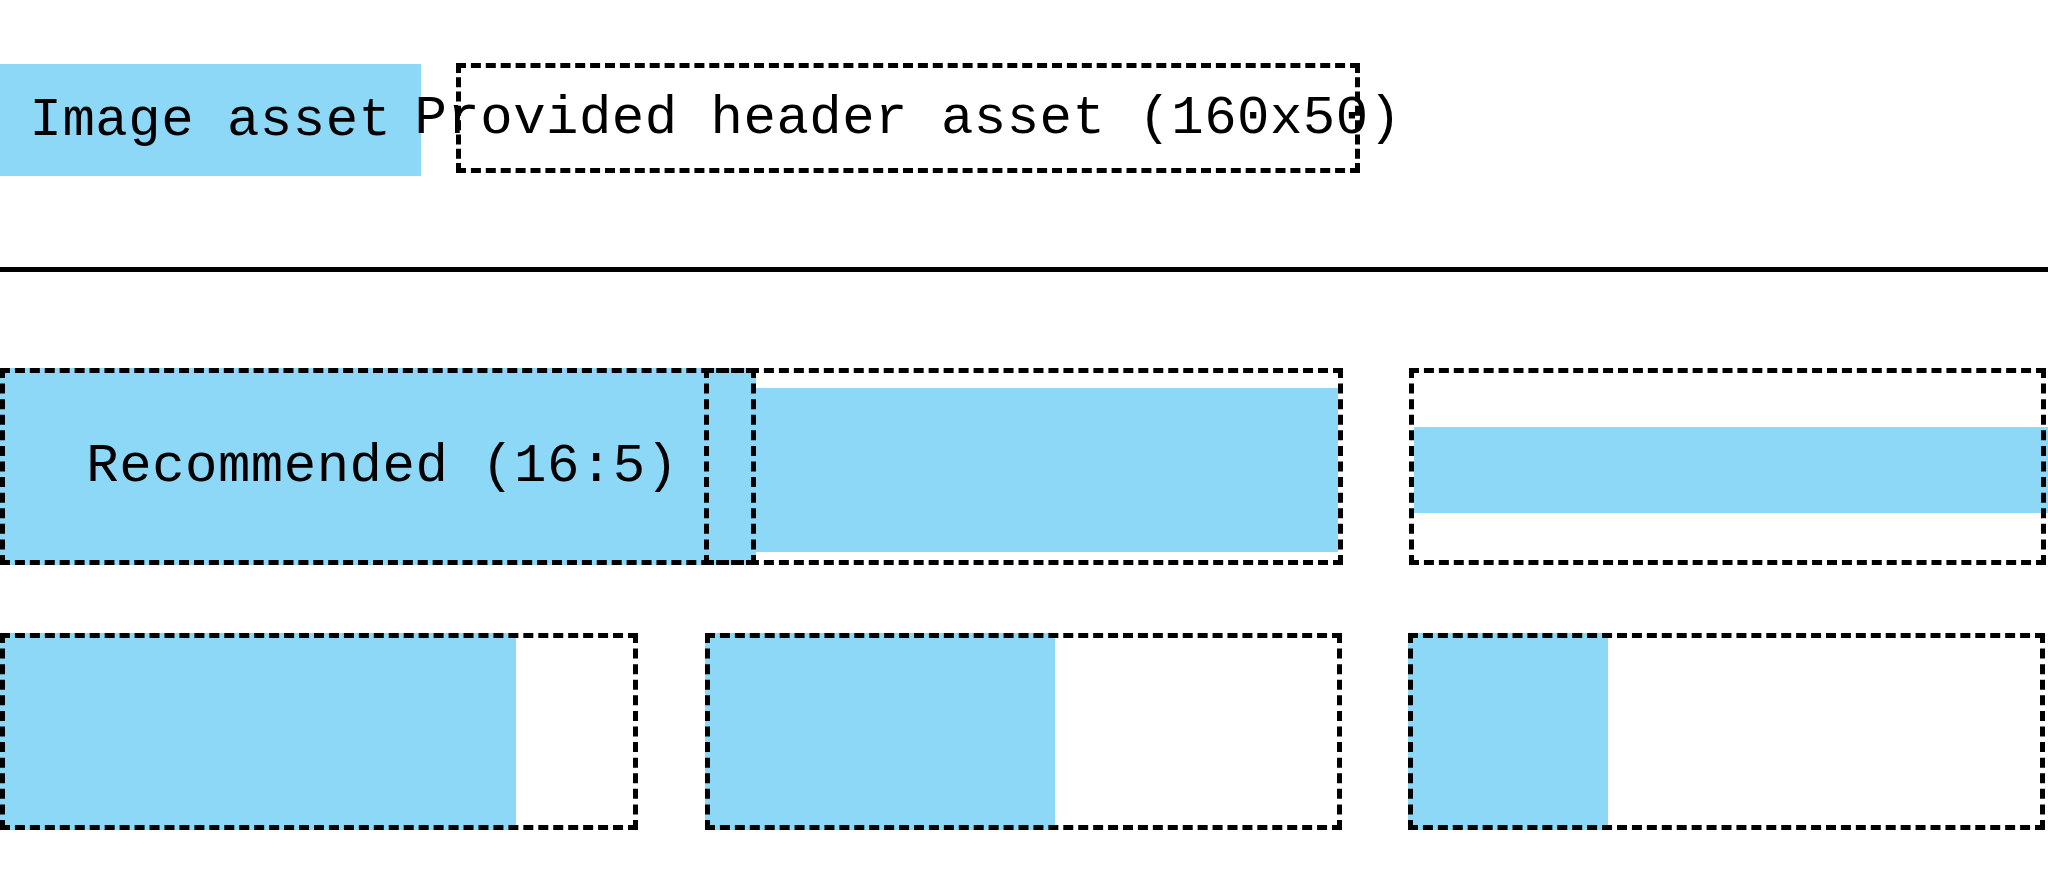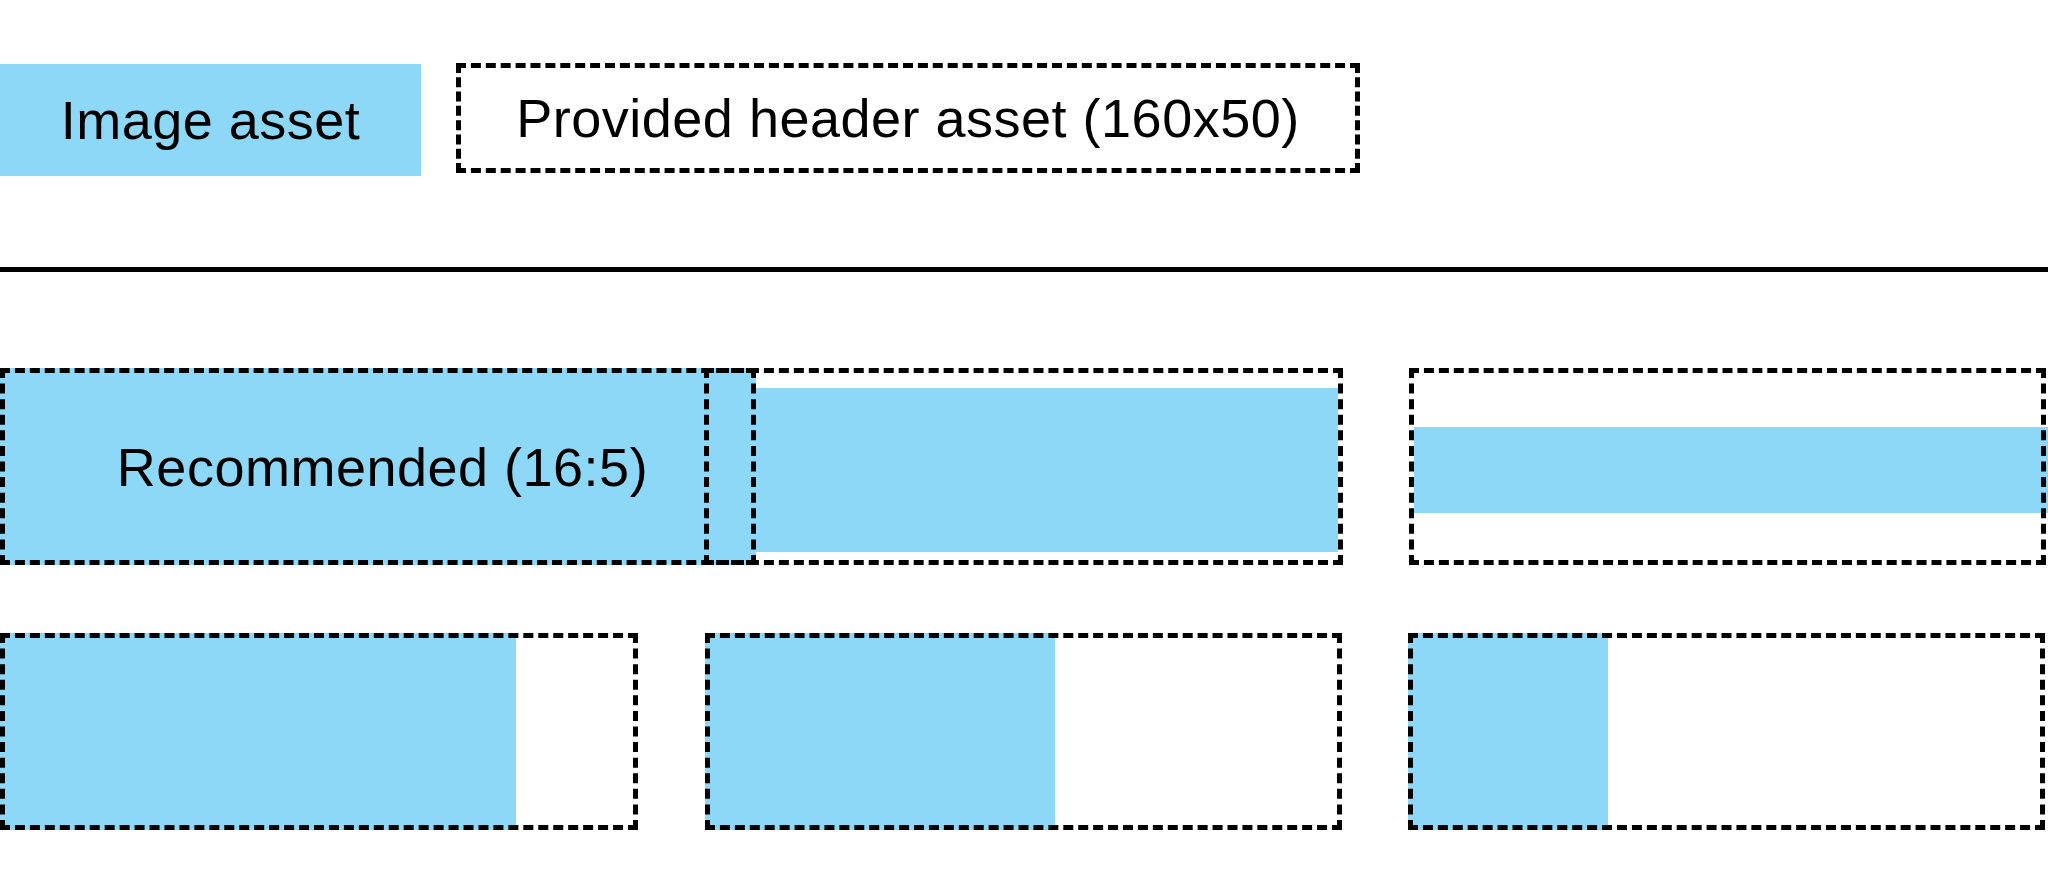--- a/index.html
+++ b/index.html
@@ -1,21 +1,21 @@
 <!DOCTYPE html>
 <html style="--asset-blue: #8DD7F7; --line-color: #000000; --text-color: #000000; --background: #FFFFFF;"><head>
 <meta charset="utf-8">
 <style>
   :root {
     --asset-blue: #8DD7F7;
     --line-color: #000000;
     --text-color: #000000;
     --background: #FFFFFF;
   }
-  * { margin: 0; padding: 0; box-sizing: border-box; }
+  * { margin: 0; padding: 0; box-sizing: border-box; font-family: Liberation Mono, monospace; }
   html, body {
     width: 2048px;
     height: 896px;
     background: var(--background);
     overflow: hidden;
     font-family: "Liberation Sans", sans-serif;
   }
   .canvas {
     position: relative;
     width: 2048px;

